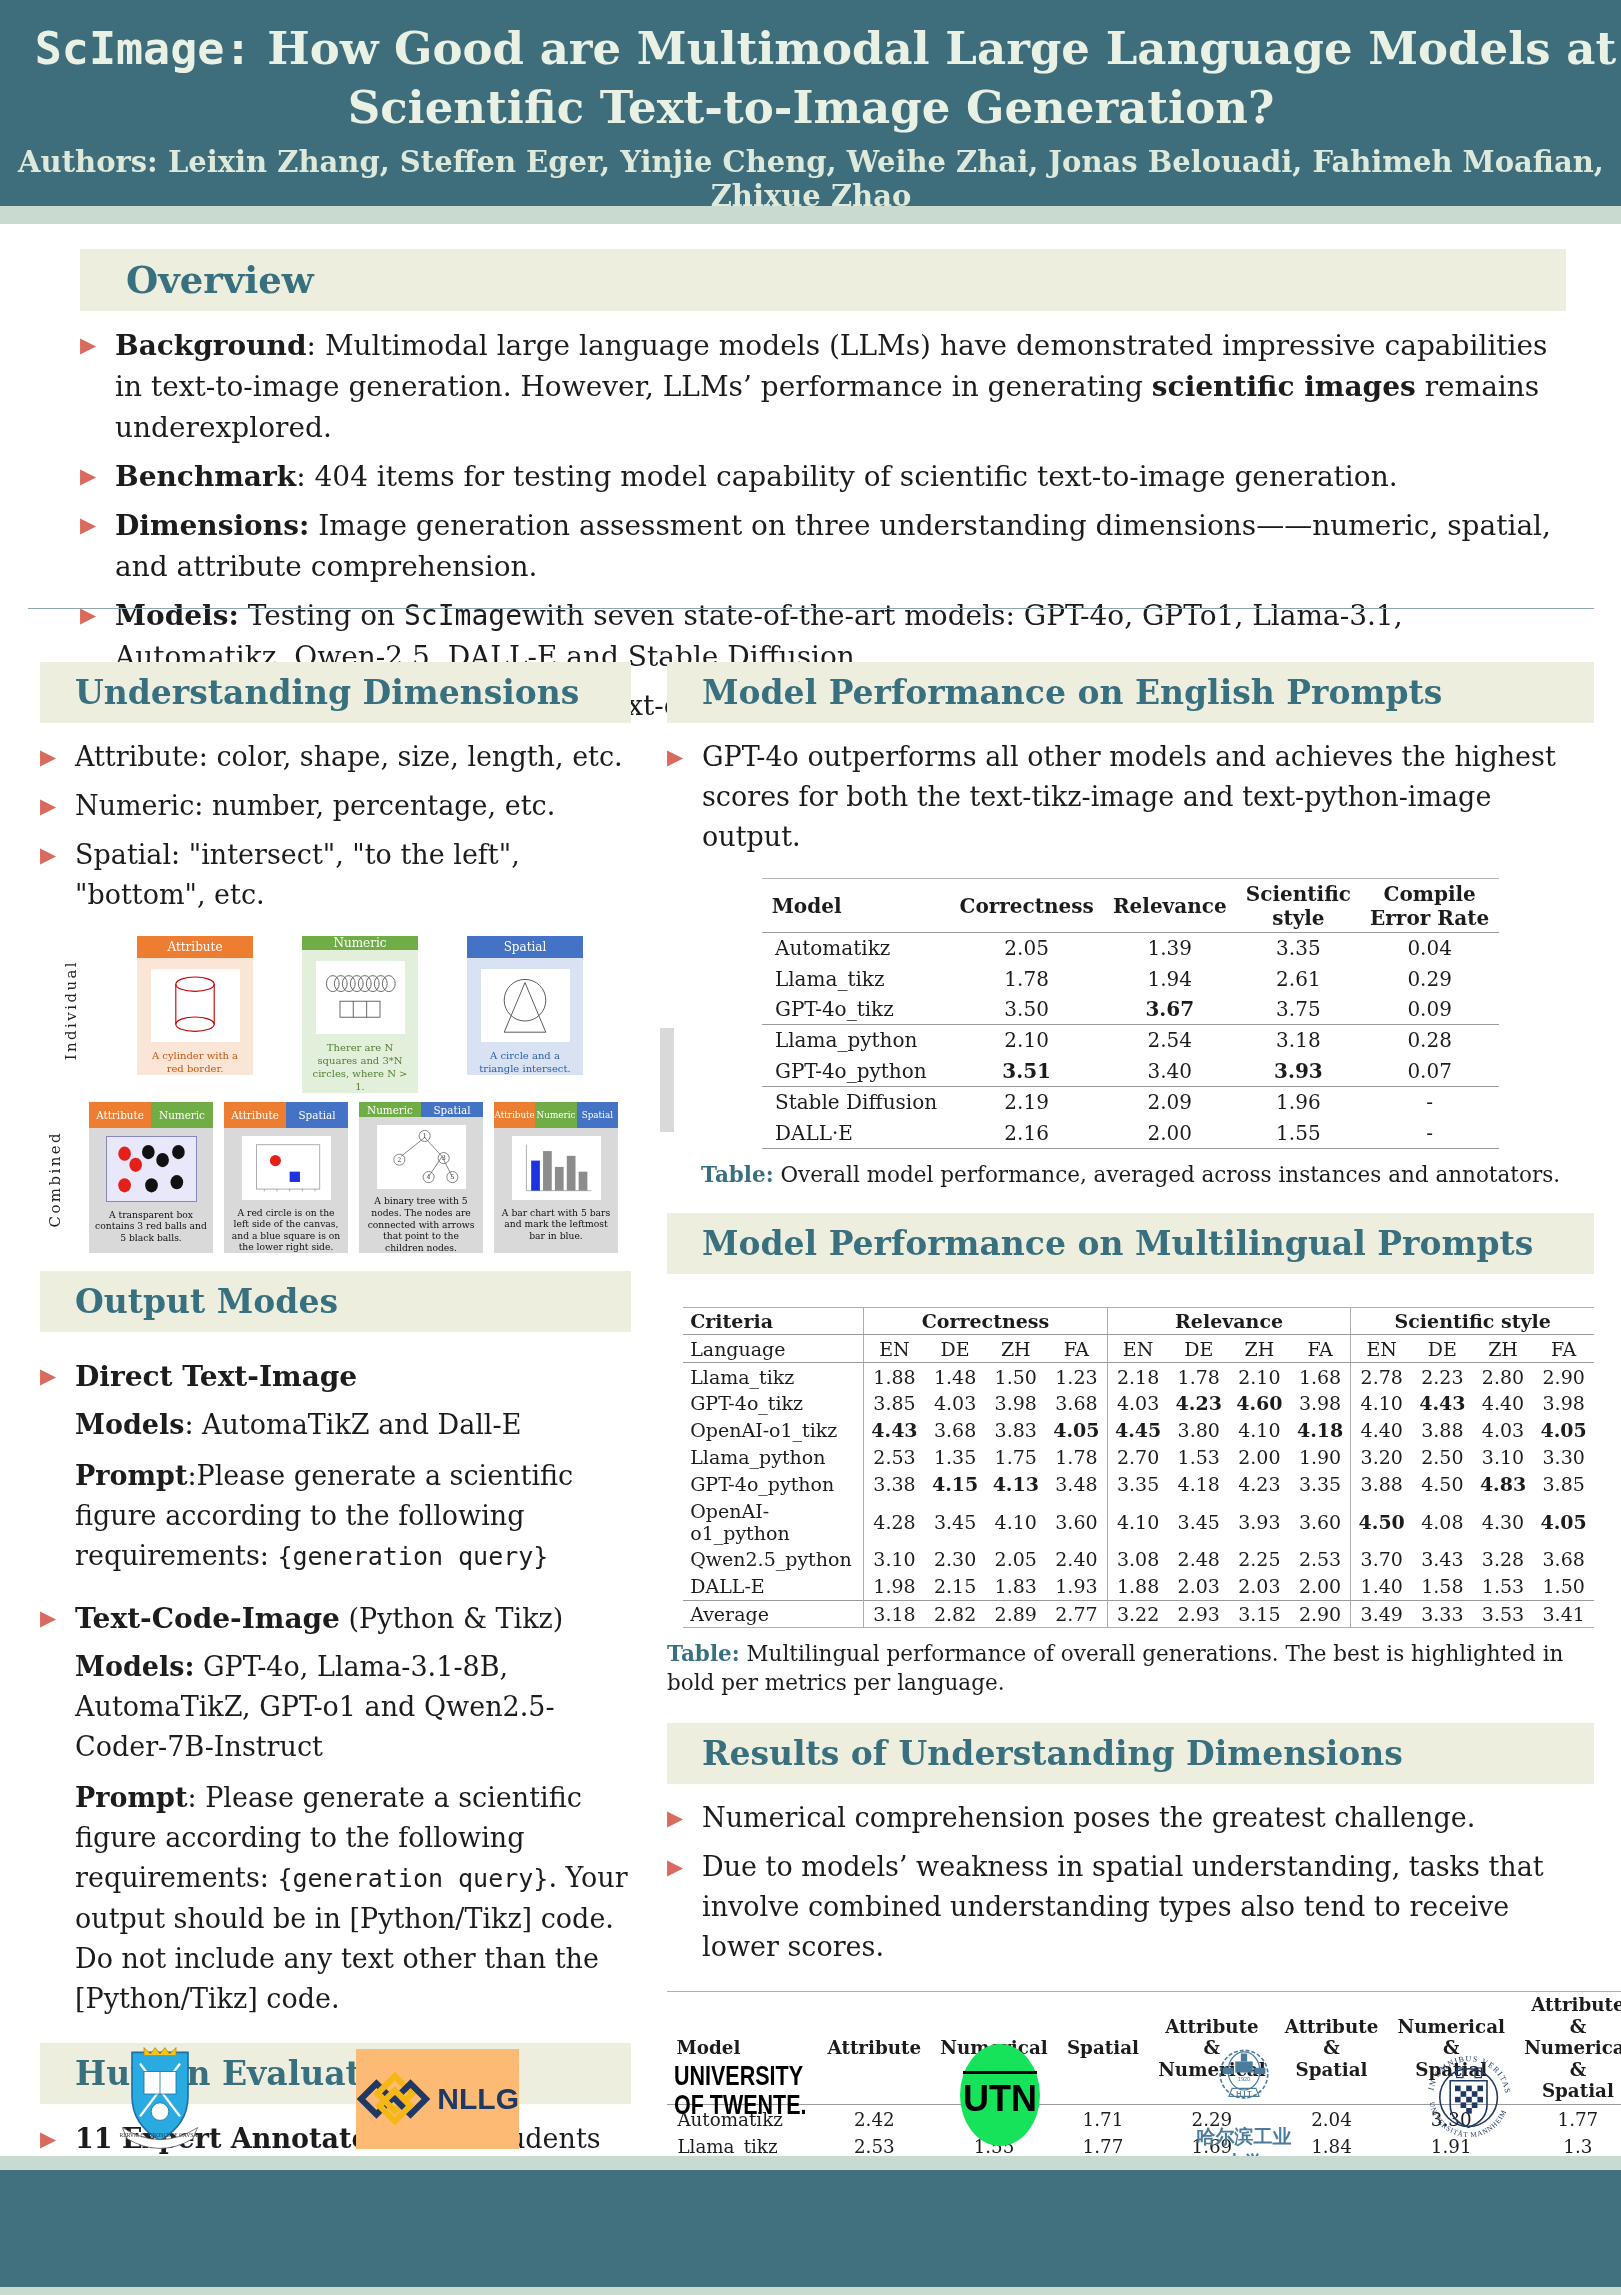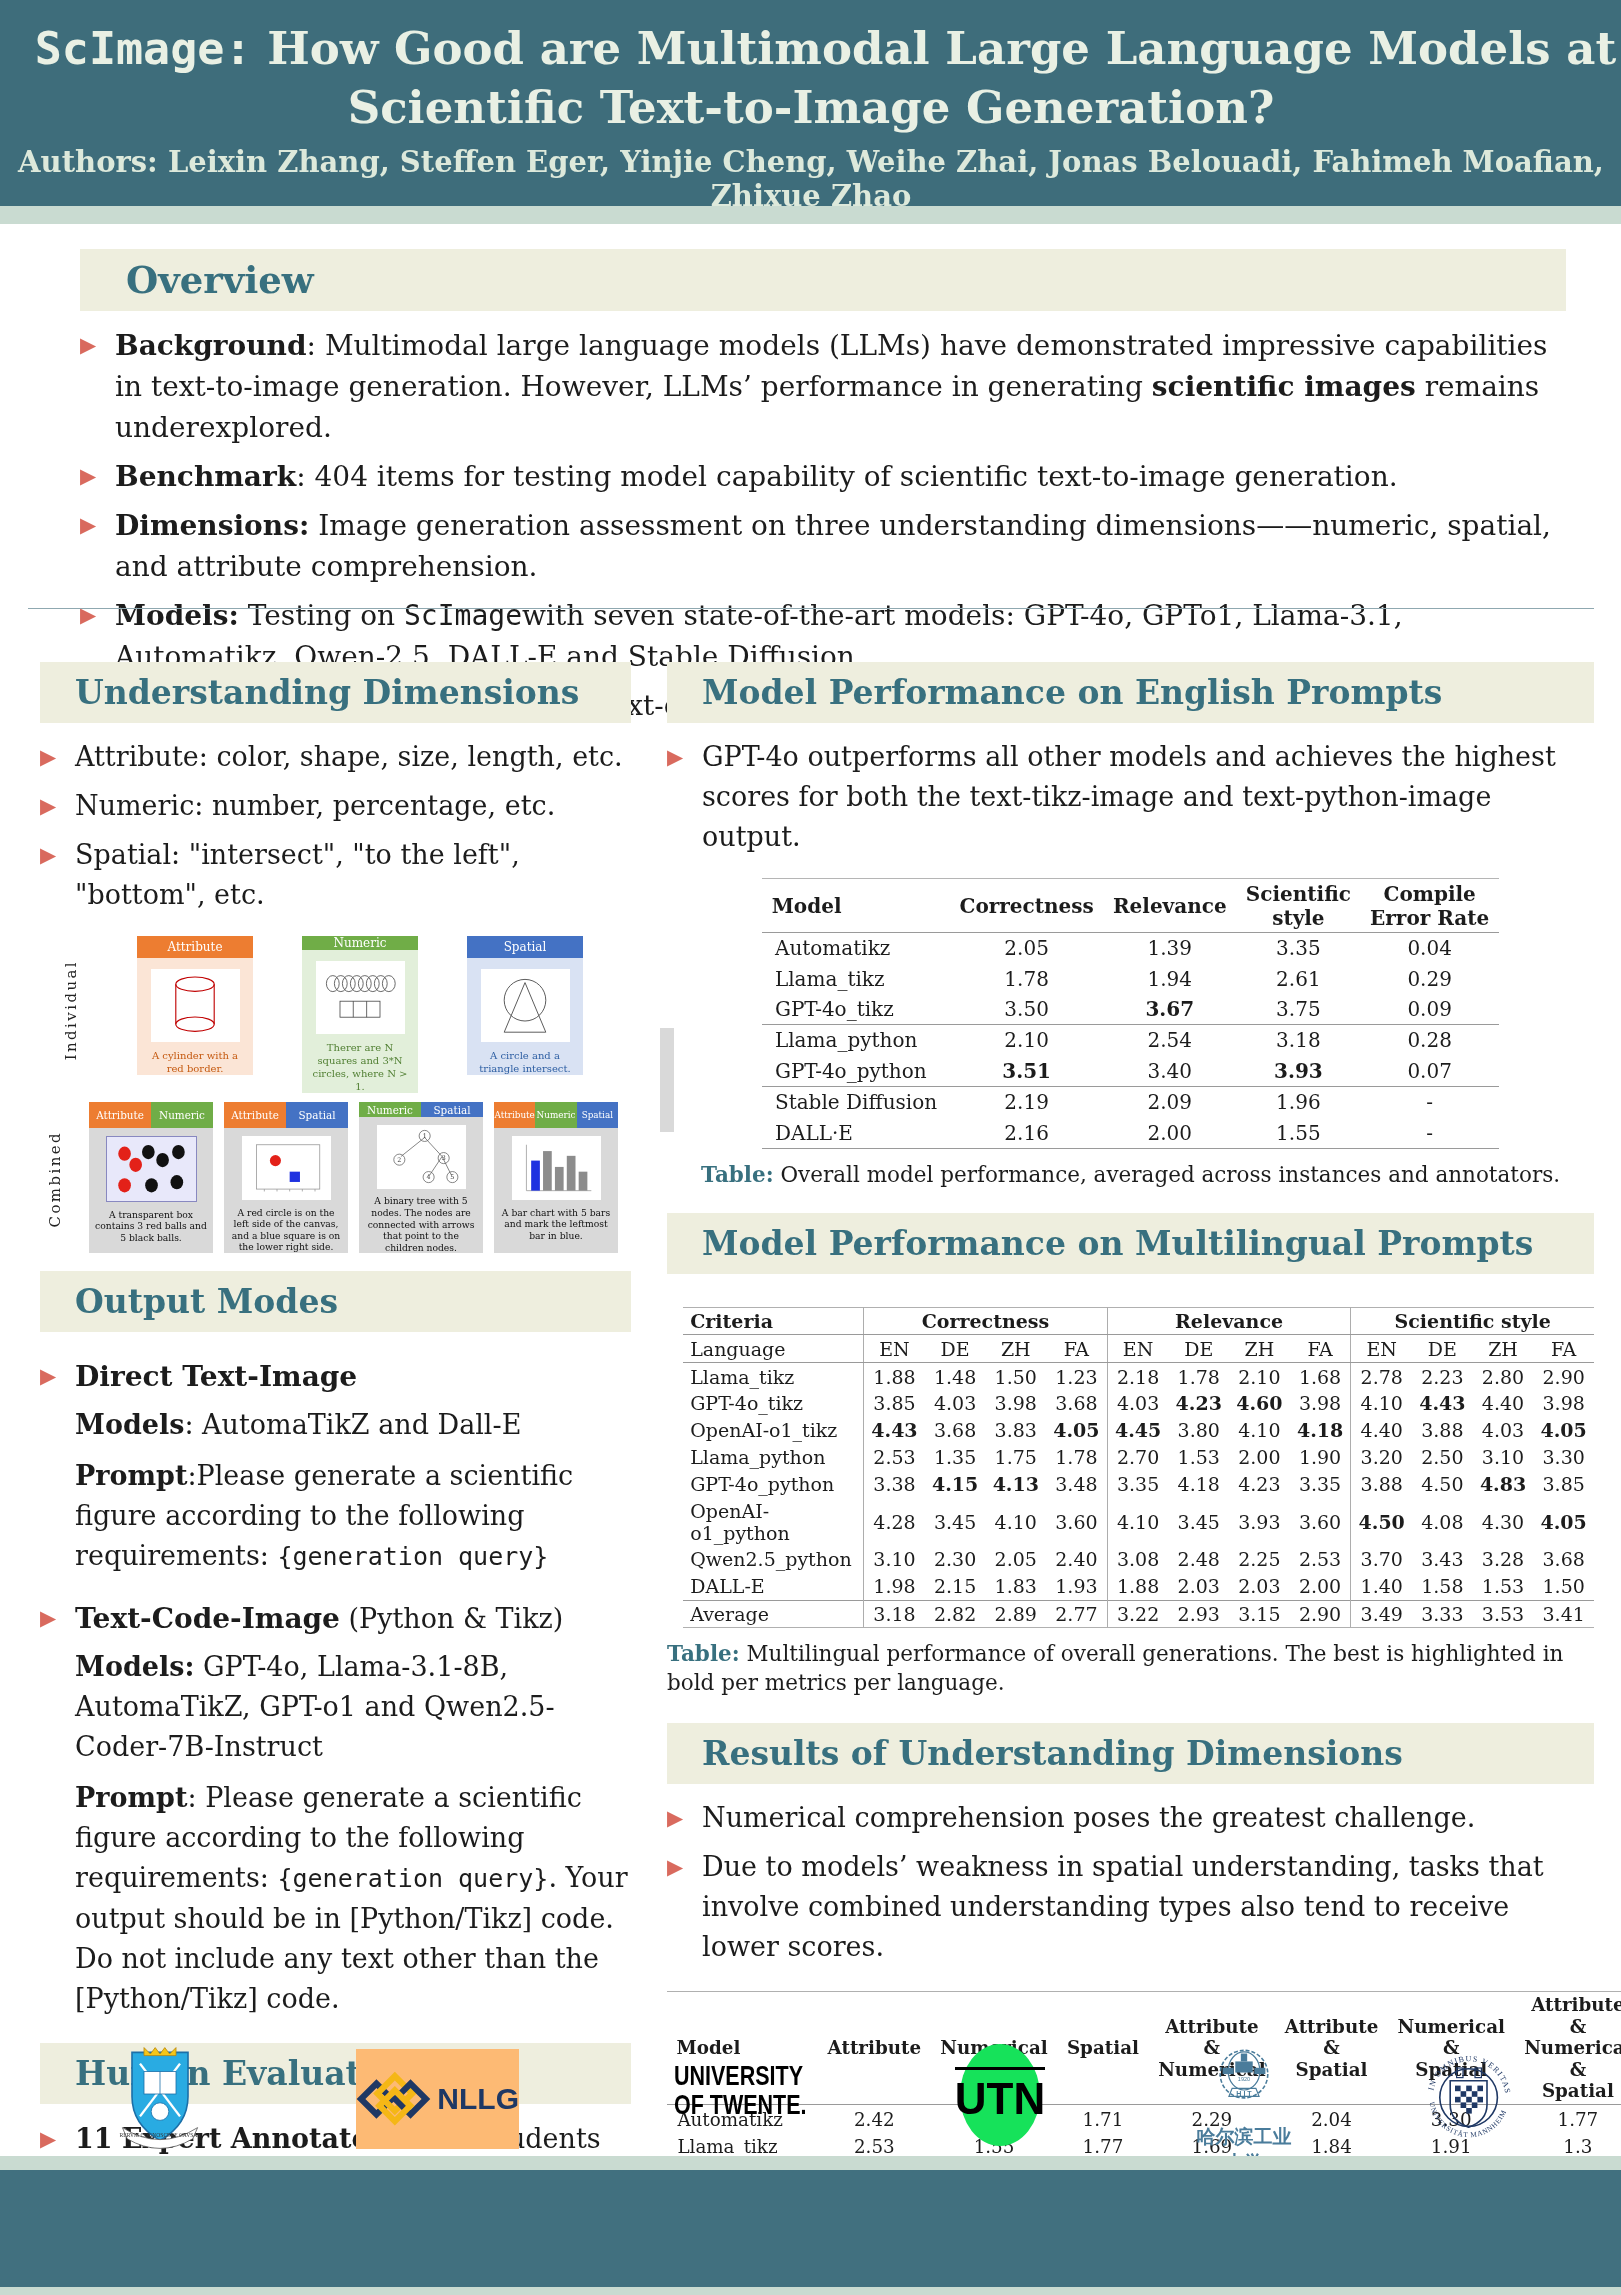--- a/index.html
+++ b/index.html
@@ -101,21 +101,21 @@
   .tcap.center{text-align:center;}
 
   
   .logos{position:absolute;top:2044px;left:0;width:1622px;height:112px;}
   .logo{position:absolute;display:flex;flex-direction:column;align-items:center;justify-content:center;}
   .twente{font-family:"Liberation Sans",sans-serif;font-weight:bold;font-size:21.5px;line-height:23px;
           letter-spacing:0px;color:#000;transform:scaleY(1.25);}
   .nllg-box{background:#fdba74;width:163px;height:100px;display:flex;align-items:center;justify-content:center;}
   .nllg-txt{font-family:"Liberation Sans",sans-serif;font-weight:bold;font-size:30px;color:#1F3864;margin-left:6.4px;}
   .utn-circle{width:80px;height:102px;border-radius:50%;background:#16E25A;display:flex;align-items:center;justify-content:center;}
-  .utn-txt{font-family:"Liberation Sans",sans-serif;font-weight:bold;font-size:44px;color:#000;border-top:3.2px solid #000;padding-top:4px;}
+  .utn-txt{font-family:"Liberation Sans",sans-serif;font-weight:bold;font-size:36px;color:#000;border-top:3.2px solid #000;padding-top:4px;}
   .hit{color:#4A7C9B;text-align:center;}
   .hit .cn{font-size:19px;font-weight:bold;margin-top:3.2px;}
   .hit .en{font-family:"Liberation Sans",sans-serif;font-size:6.8px;font-weight:bold;letter-spacing:0.4px;margin-top:2.4px;}
 
   
   .f-sage1{position:absolute;top:2156px;left:0;width:1622px;height:13.5px;background:#C9DBD1;}
   .f-teal {position:absolute;top:2170px;left:0;width:1622px;height:117px;background:#41707F;}
   .f-sage2{position:absolute;top:2287px;left:0;width:1622px;height:8.8px;background:#C9DBD1;}
 </style>
 </head>

